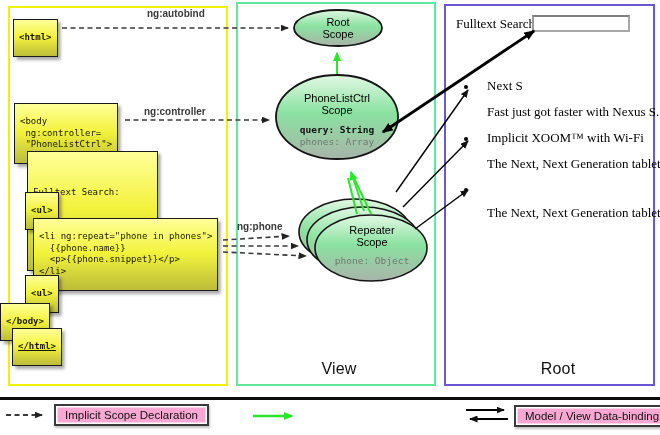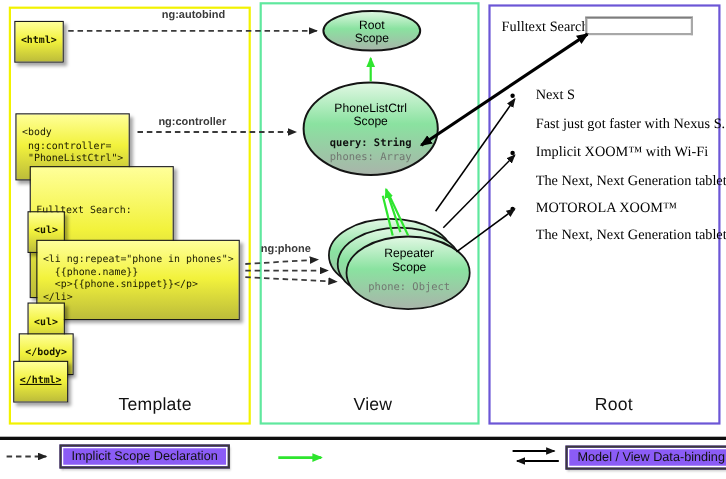--- a/index.html
+++ b/index.html
@@ -39,41 +39,40 @@
   .view-search-input{
     position:absolute;left:532px;top:15px;width:90px;height:13px;
     border:2px solid #a8a8a8;border-top-color:#7d7d7d;border-left-color:#9a9a9a;
     background:#fff;z-index:2;font-family:"Liberation Serif",serif;font-size:11px;padding:0 2px;
   }
   .bullet{position:absolute;width:4px;height:4px;border-radius:50%;background:#000;z-index:2;}
   .vi-text{position:absolute;left:487px;font-family:"Liberation Serif",serif;font-size:13px;color:#000;z-index:2;white-space:nowrap;}
   
   .separator{position:absolute;left:0;top:397px;width:660px;height:3px;background:#0d0d0d;}
   .legend-box{
-    position:absolute;border:2px solid #3a3a3a;background:#8b5cf6;
+    position:absolute;border:2px solid #3a3a3a;background:#f9a8d4;
     box-shadow:inset 0 0 0 1.5px #fff,1px 2px 2px rgba(0,0,0,0.25);
     font-size:11.5px;color:#111;padding:3px 9px;white-space:nowrap;z-index:2;
     font-family:"Liberation Sans",sans-serif;
   }
   
   .overlay{position:absolute;left:0;top:0;width:660px;height:435px;z-index:4;pointer-events:none;}
   .scope-title{font-family:"Liberation Sans",sans-serif;font-size:11px;fill:#000;}
   .scope-prop-bold{font-family:"DejaVu Sans Mono",monospace;font-size:9.5px;font-weight:bold;fill:#101010;}
   .scope-prop{font-family:"DejaVu Sans Mono",monospace;font-size:9.5px;fill:#707870;}
 </style>
 </head>
 <body>
 
 <div class="canvas">
 
   <div class="panel template-panel"></div>
   <div class="panel model-panel"></div>
   <div class="panel view-panel"></div>
 
-  <div class="panel-title" style="left:95px;top:360px;width:92px;">Template</div>
   <div class="panel-title" style="left:310px;top:360px;width:58px;">View</div>
   <div class="panel-title" style="left:535px;top:360px;width:46px;">Root</div>
 
   <div class="code-box bold" style="left:13px;top:19px;">&lt;html&gt;</div>
 
   <div class="code-box" style="left:14px;top:103px;">&lt;body
  ng:controller=
  "PhoneListCtrl"&gt;</div>
 
   <div class="code-box" style="left:27px;top:151px;">
@@ -83,41 +82,40 @@
 
   <div class="code-box bold" style="left:25px;top:192px;">&lt;ul&gt;</div>
 
   <div class="code-box" style="left:33px;top:218px;">&lt;li ng:repeat="phone in phones"&gt;
   {{phone.name}}
   &lt;p&gt;{{phone.snippet}}&lt;/p&gt;
 &lt;/li&gt;</div>
 
   <div class="code-box bold" style="left:25px;top:275px;">&lt;ul&gt;</div>
 
-  <div class="code-box bold" style="left:17px;top:303px;">&lt;/body&gt;</div>
+  <div class="code-box bold" style="left:0;top:303px;">&lt;/body&gt;</div>
 
   <div class="code-box bold" style="left:12px;top:328px;text-decoration:underline;">&lt;/html&gt;</div>
 
   <div class="ng-label" style="left:147px;top:8px;">ng:autobind</div>
   <div class="ng-label" style="left:144px;top:106px;">ng:controller</div>
   <div class="ng-label" style="left:237px;top:221px;">ng:phone</div>
 
   <div class="view-search-label">Fulltext Search:</div>
   <input class="view-search-input" type="text" value="" style="">
 
   <span class="bullet" style="left:464px;top:85px;"></span>
   <div class="vi-text" style="top:78px;">Next S</div>
   <div class="vi-text" style="top:104px;">Fast just got faster with Nexus S.</div>
 
   <span class="bullet" style="left:464px;top:137px;"></span>
   <div class="vi-text" style="top:130px;">Implicit XOOM™  with Wi-Fi</div>
   <div class="vi-text" style="top:156px;">The Next, Next Generation tablet.</div>
 
   <span class="bullet" style="left:464px;top:188px;"></span>
-  <div class="vi-text" style="top:181px;">MOTOROLA XOOM™</div>
   <div class="vi-text" style="top:205px;">The Next, Next Generation tablet.</div>
 
   <div class="separator"></div>
   <div class="legend-box" style="left:54px;top:404px;">Implicit Scope Declaration</div>
   <div class="legend-box" style="left:514px;top:405px;">Model / View Data-binding</div>
 
   <svg class="overlay" viewBox="0 0 660 435">
     <defs>
       <linearGradient id="scopeGrad" x1="0" y1="0" x2="0" y2="1">
         <stop offset="0%" stop-color="#e2f8e4"></stop>

